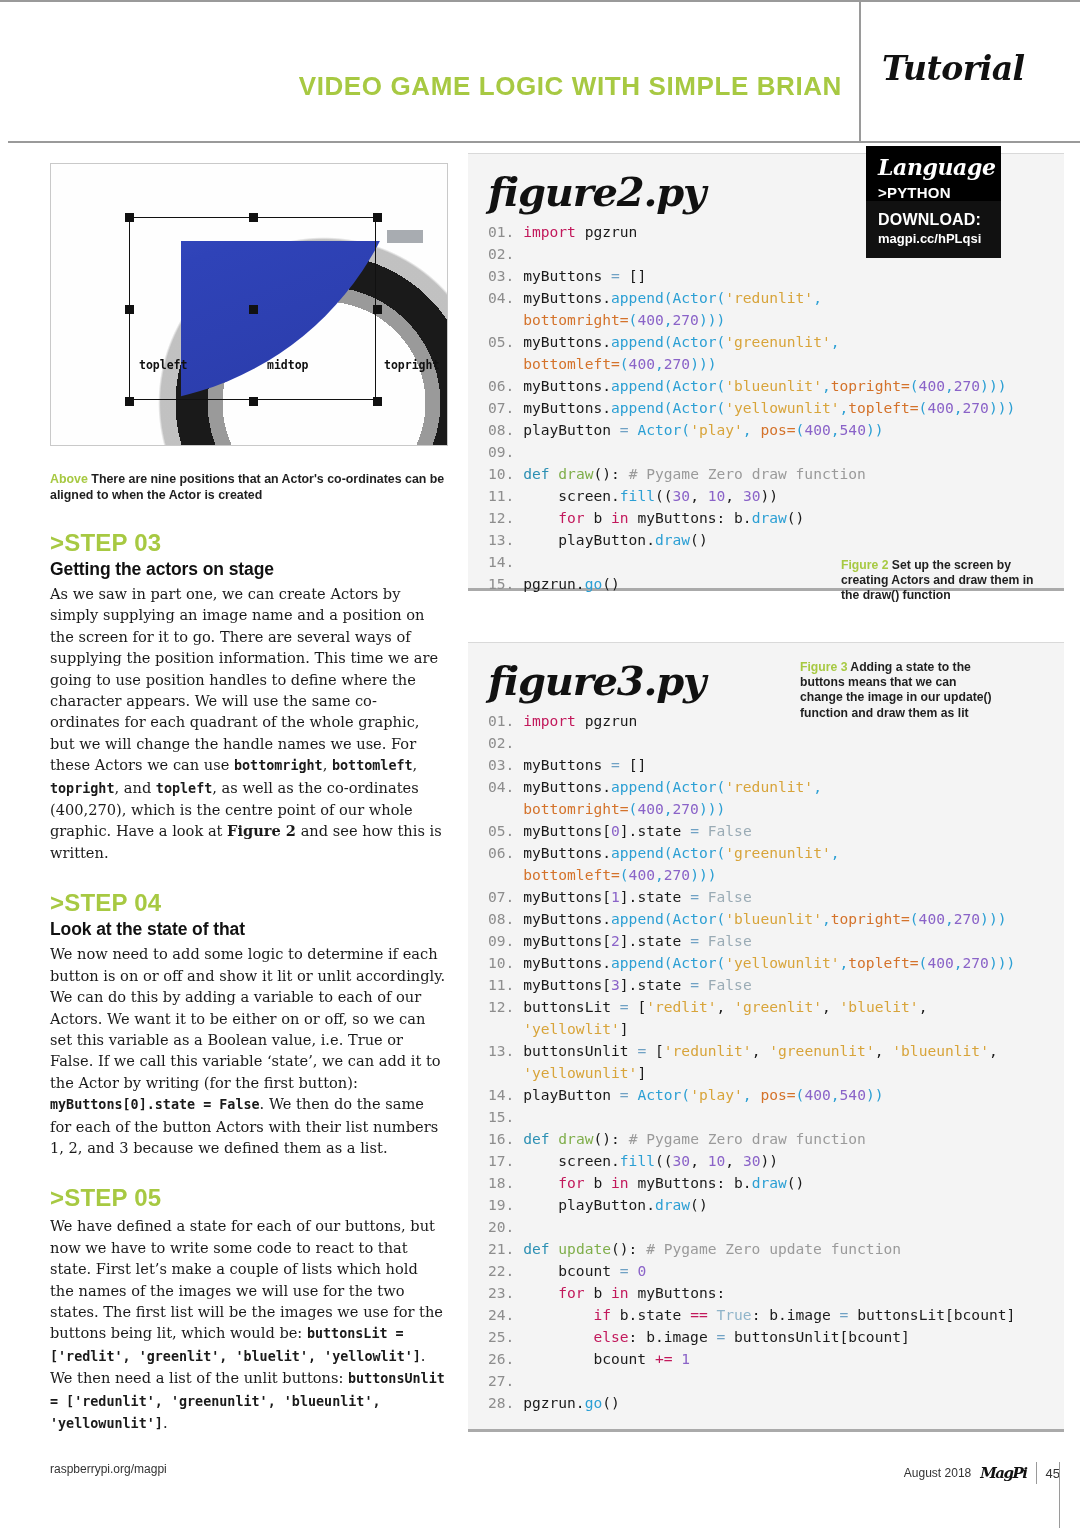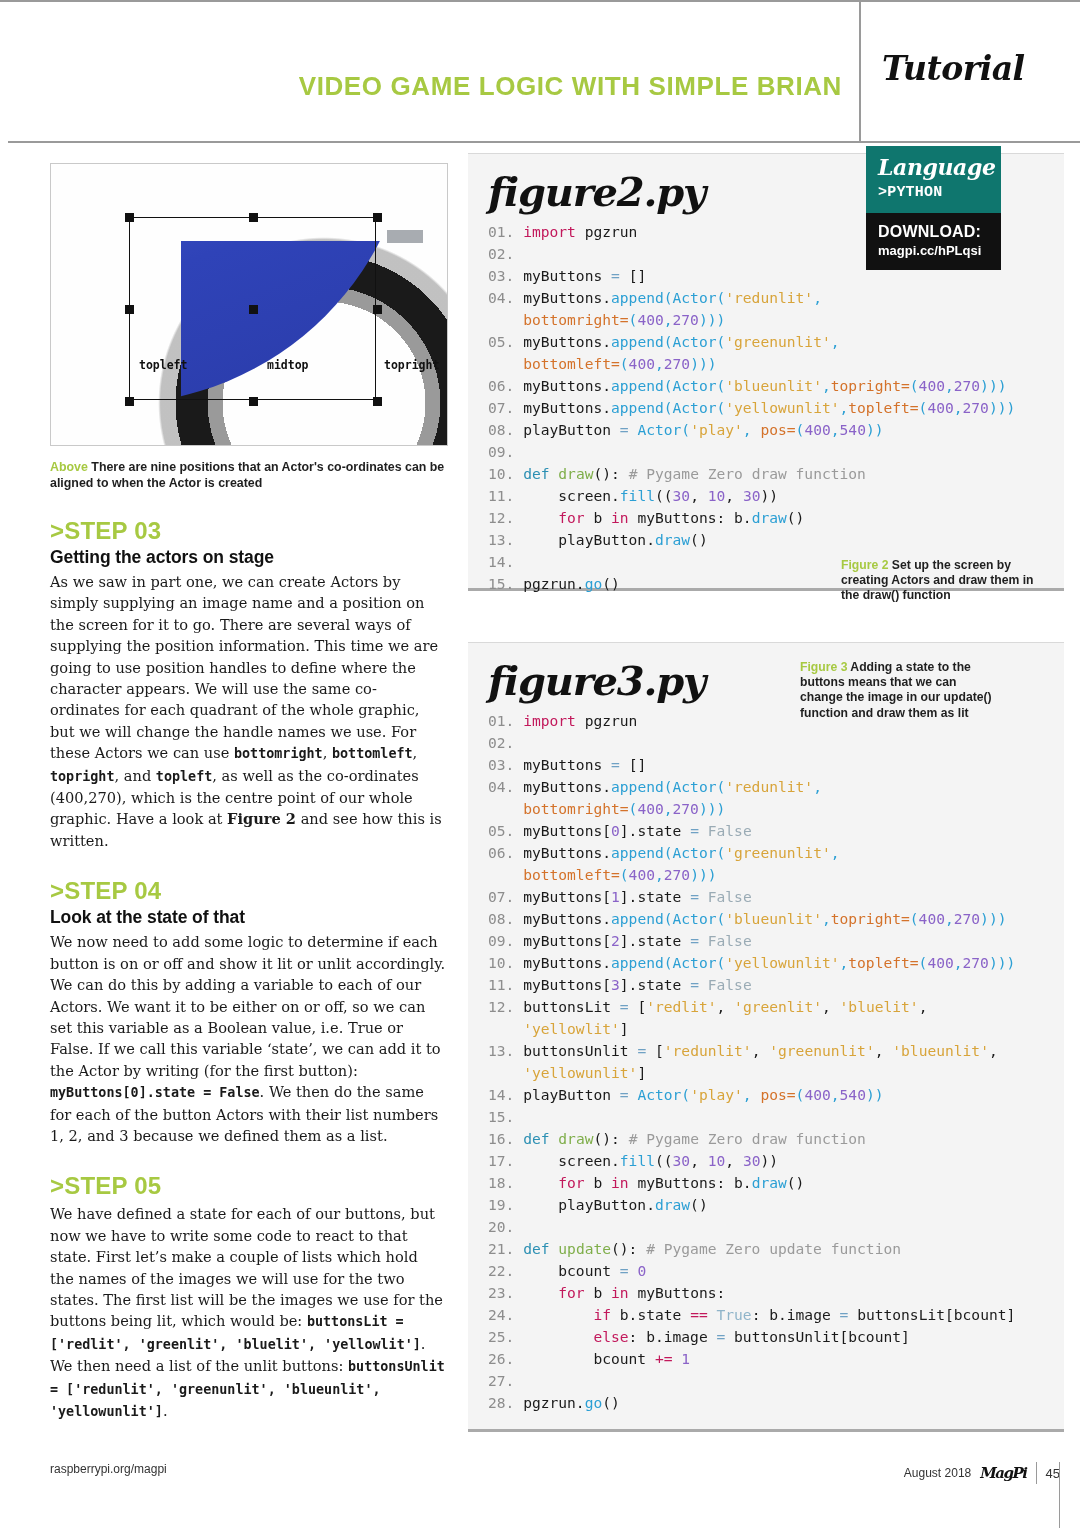--- a/index.html
+++ b/index.html
@@ -122,21 +122,21 @@
     transform: translate(-68px, -137px);
   }
   #btn-icon {
     position: absolute; left: 336px; top: 66px;
     width: 36px; height: 13px;
     background: #9fa3a8;
     opacity: .9;
   }
 
   .caption {
-    margin-top: 14px;
+    margin-top: 26px;
     font-family: "Liberation Sans", sans-serif;
     font-size: 12.4px;
     line-height: 15.5px;
     font-weight: bold;
     color: #1f1f1f;
     width: 396px;
   }
   .caption .cap-lead { color: #a7c942; }
 
   .step-head {
@@ -225,34 +225,34 @@
   }
   .fig-caption .fc-lead { color: #a7c942; }
   #fig2-caption { left: 800px; top: 558px; margin-left: 41px; }
   #fig3-caption { left: 800px; top: 660px; }
 
   
   #badge {
     position: absolute; left: 866px; top: 146px; width: 135px;
   }
   #badge-lang {
-    background: #0f766e;
-    padding: 8px 12px 12px 12px;
+    background: #000000;
+    padding: 8px 12px 0 12px;
   }
   #badge-lang-title {
     font-family: "DejaVu Serif", serif;
     font-style: italic;
     font-weight: bold;
     font-size: 22px;
     color: #ffffff;
     letter-spacing: -0.4px;
     line-height: 26px;
   }
   #badge-lang-value {
-    font-family: Liberation Mono, monospace;
+    font-family: Liberation Sans, sans-serif;
     font-weight: bold;
     font-size: 15px;
     color: #ffffff;
     letter-spacing: 0.2px;
     margin-top: 4px;
   }
   #badge-dl {
     background: #111111;
     padding: 10px 12px 12px 12px;
   }

